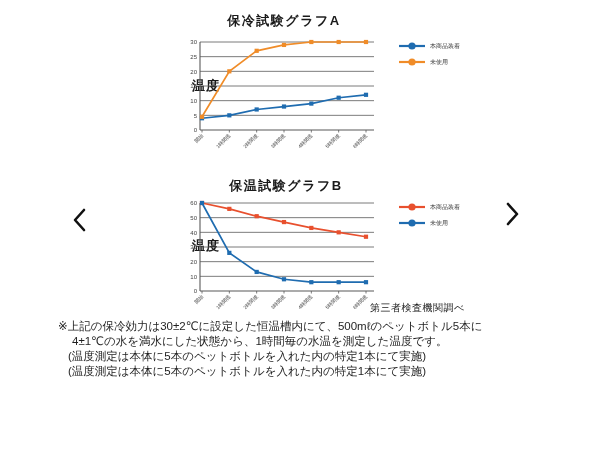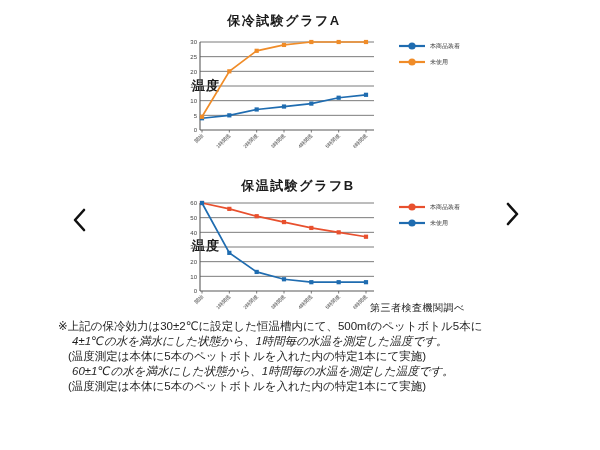--- a/index.html
+++ b/index.html
@@ -6,21 +6,21 @@
   body{
     width:600px;height:450px;position:relative;background:#ffffff;
     font-family:"Liberation Sans","DejaVu Sans",sans-serif;
     overflow:hidden;color:#222;
   }
   .chart-title{
     position:absolute;width:200px;text-align:center;
     font-size:13px;font-weight:bold;letter-spacing:1.5px;color:#1a1a1a;
   }
   .title-a{left:184px;top:12px;}
-  .title-b{left:198px;top:177px;}
+  .title-b{left:186px;top:177px;}
   .ylabel{
     position:absolute;font-size:13px;font-weight:bold;color:#1a1a1a;letter-spacing:1px;margin-left:36px;
   }
   .ylabel-a{left:156px;top:77px;}
   .ylabel-b{left:156px;top:237px;}
   .plot{position:absolute;}
   .plot-a{left:184px;top:36px;}
   .plot-b{left:184px;top:197px;}
   .legend{position:absolute;display:flex;flex-direction:column;gap:6px;}
   .legend-a{left:398px;top:41px;}
@@ -35,21 +35,21 @@
     position:absolute;background:none;border:none;padding:0;margin:0;cursor:pointer;
     width:18px;height:26px;display:flex;align-items:center;justify-content:center;
   }
   .nav-prev{left:70px;top:208px;}
   .nav-next{left:504px;top:202px;}
   .notes{
     position:absolute;left:58px;top:319px;width:492px;
     font-size:11.5px;line-height:15px;color:#1f1f1f;
   }
   .note-line{white-space:nowrap;}
-  .indent-l{padding-left:14px;font-style:italic;}
+  .indent-l{padding-left:14px;}
   .indent-p{padding-left:10px;}
   svg text{font-family:"Liberation Sans","DejaVu Sans",sans-serif;}
 </style>
 </head>
 <body>
 
 <div class="chart-title title-a">保冷試験グラフA</div>
 <div class="ylabel ylabel-a">温度</div>
 <svg class="plot plot-a" width="206" height="124" viewBox="0 0 206 124">
     <text x="13" y="96.2" text-anchor="end" font-size="6" fill="#444">0</text>
@@ -195,15 +195,14 @@
     <svg width="14" height="24" viewBox="0 0 14 24">
         <polyline points="2,2 11,12 2,22" fill="none" stroke="#111" stroke-width="2.6" stroke-linecap="round" stroke-linejoin="round"></polyline>
       </svg>
   </span>
 </button>
 
 <div class="notes">
   <div class="note-line">※上記の保冷効力は30±2℃に設定した恒温槽内にて、500mℓのペットボトル5本に</div>
   <div class="note-line indent-l">4±1℃の水を満水にした状態から、1時間毎の水温を測定した温度です。</div>
   <div class="note-line indent-p">(温度測定は本体に5本のペットボトルを入れた内の特定1本にて実施)</div>
-  <div class="note-line indent-l">60±1℃の水を満水にした状態から、1時間毎の水温を測定した温度です。</div>
   <div class="note-line indent-p">(温度測定は本体に5本のペットボトルを入れた内の特定1本にて実施)</div>
 </div>
 
 </body></html>

